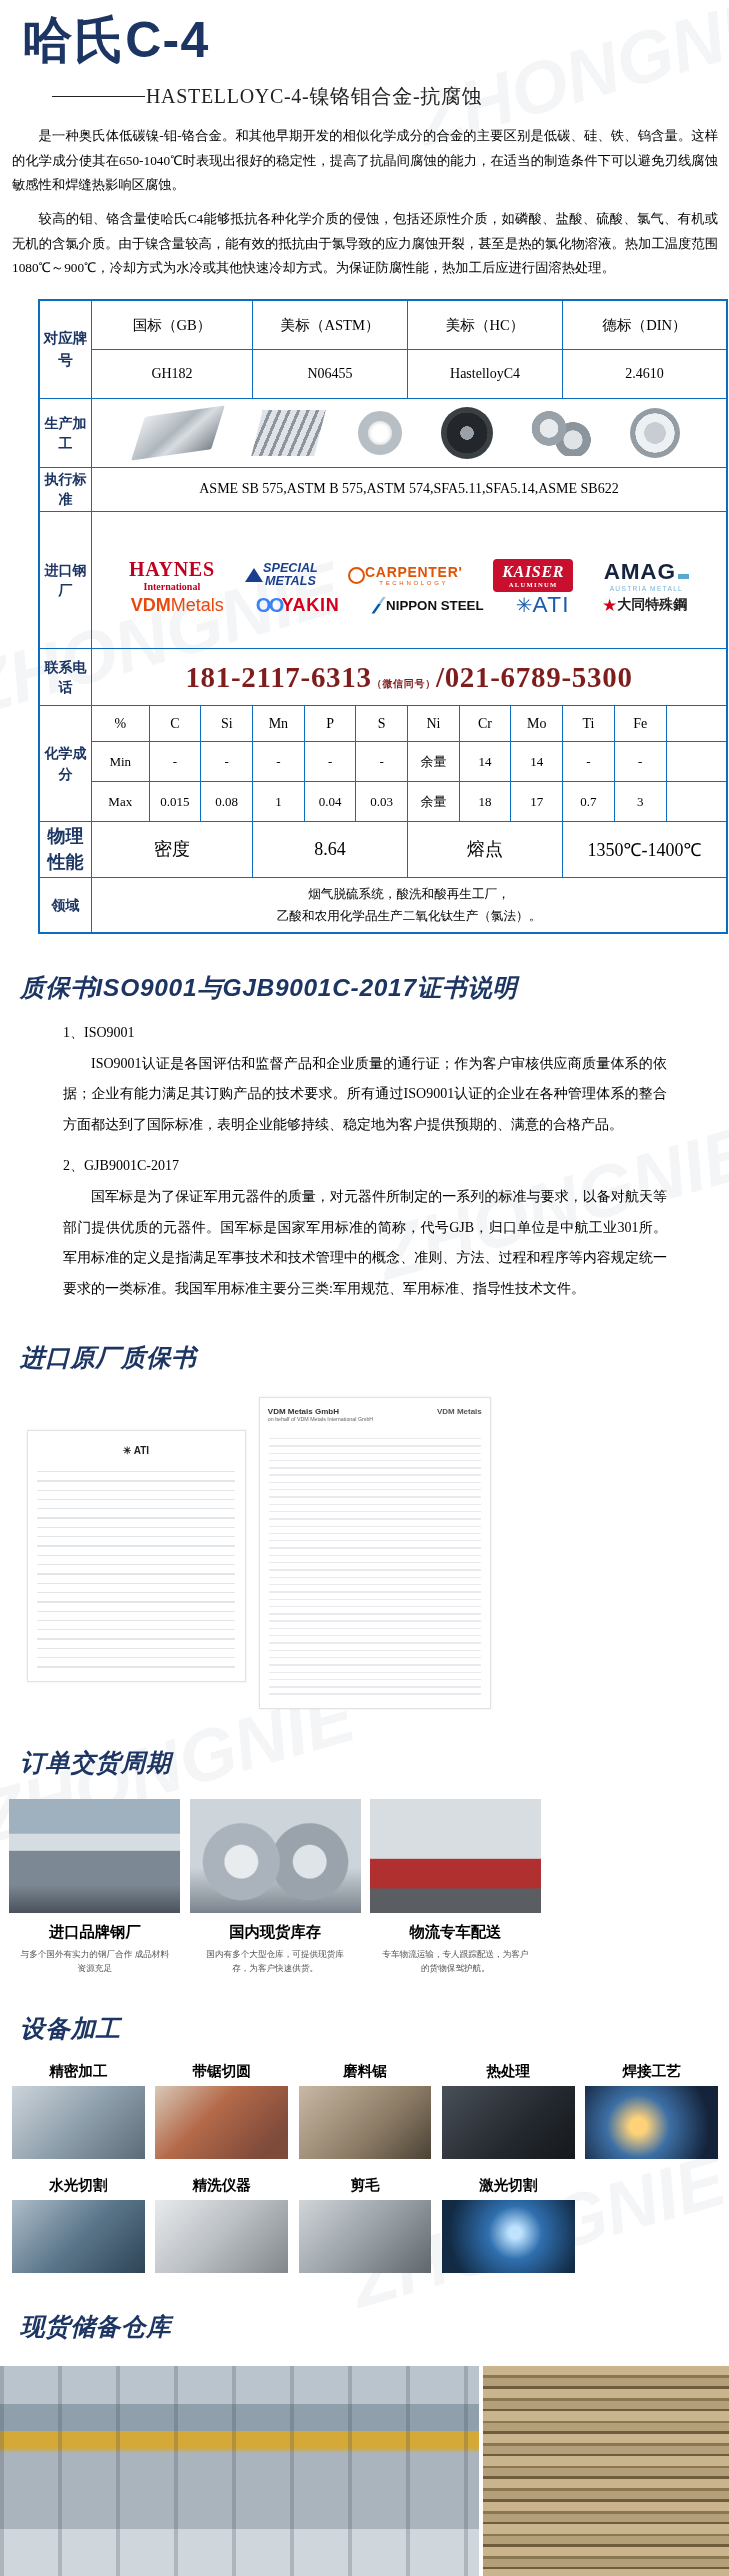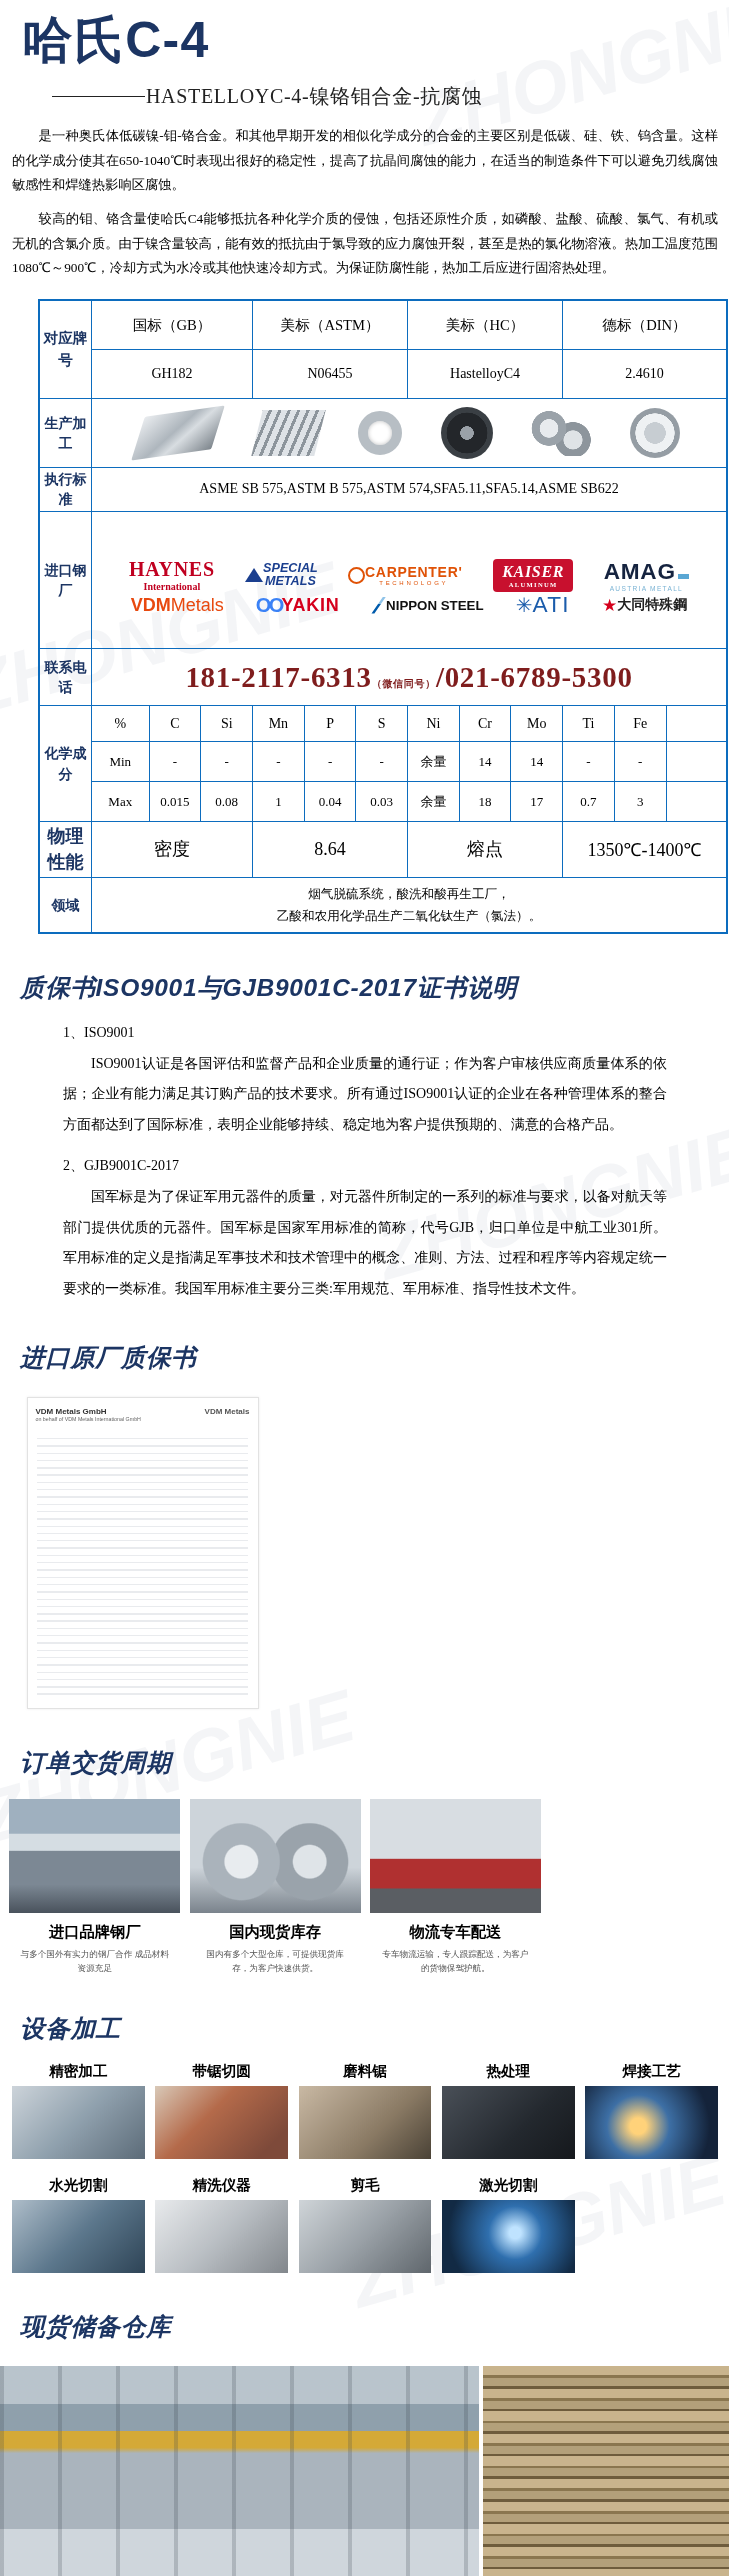--- a/index.html
+++ b/index.html
@@ -357,20 +357,25 @@
   <div class="sec-title">质保书ISO9001与GJB9001C-2017证书说明</div>
   <div class="cert-exp">
     <h4>1、ISO9001</h4>
     <p>ISO9001认证是各国评估和监督产品和企业质量的通行证；作为客户审核供应商质量体系的依据；企业有能力满足其订购产品的技术要求。所有通过ISO9001认证的企业在各种管理体系的整合方面都达到了国际标准，表明企业能够持续、稳定地为客户提供预期的、满意的合格产品。</p>
     <h4>2、GJB9001C-2017</h4>
     <p>国军标是为了保证军用元器件的质量，对元器件所制定的一系列的标准与要求，以备对航天等部门提供优质的元器件。国军标是国家军用标准的简称，代号GJB，归口单位是中航工业301所。军用标准的定义是指满足军事技术和技术管理中的概念、准则、方法、过程和程序等内容规定统一要求的一类标准。我国军用标准主要分三类:军用规范、军用标准、指导性技术文件。</p>
   </div>
 
   <div class="sec-title">进口原厂质保书</div>
   <div class="warranty-wrap">
+    <div class="certdoc cert1">
+      <div class="ati-mark"><span>✳</span>
+        <span>ATI</span></div>
+      <div class="doclines"></div>
+    </div>
     <div class="certdoc cert2">
       <div class="cert-h">VDM Metals GmbH</div>
       <div class="cert-sub">on behalf of VDM Metals International GmbH</div>
       <div class="cert-brand">VDM Metals</div>
       <div class="doclines doclines2"></div>
     </div>
   </div>
 
   <div class="sec-title">订单交货周期</div>
   <div class="order-row">

